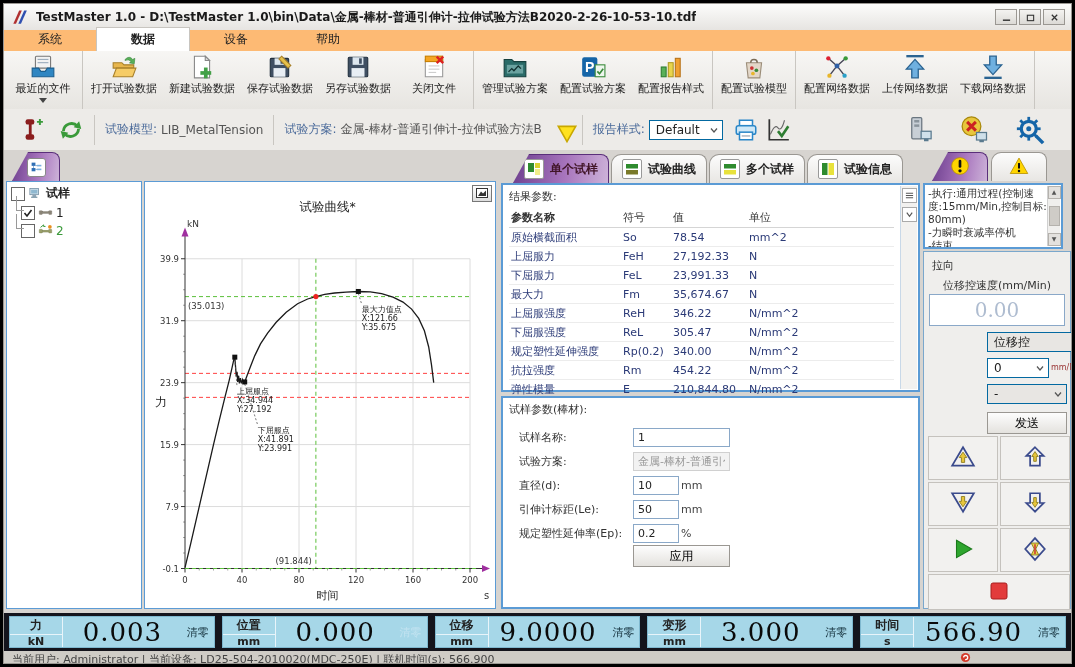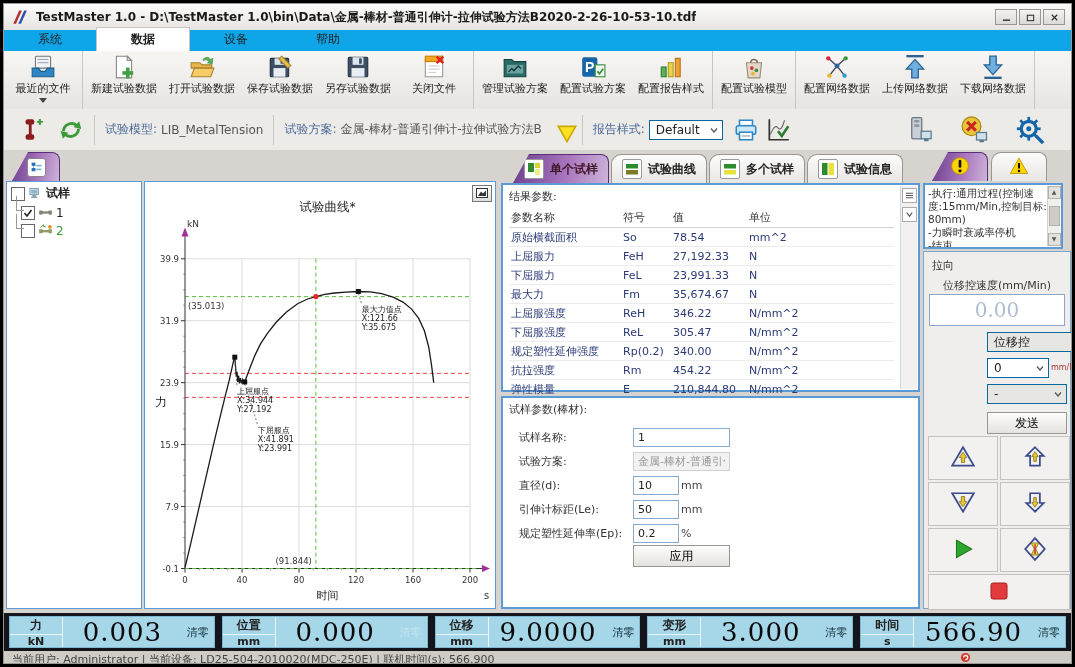--- a/index.html
+++ b/index.html
@@ -9,21 +9,21 @@
 
   
   .titlebar{position:absolute;left:0;top:0;right:0;height:26px;background:linear-gradient(#fcfcfb,#e6e4e1);display:flex;align-items:center;padding:0 6px;box-sizing:border-box;}
   .titlebar .logo{width:20px;height:18px;margin-right:6px;}
   .titlebar .title{font-weight:bold;font-size:12px;color:#1a1a1a;white-space:nowrap;overflow:hidden;}
   .win-controls{margin-left:auto;display:flex;gap:2px;}
   .win-btn{width:20px;height:14px;background:linear-gradient(#f4f3f1,#dcdad6);border:1px solid #9a9792;display:flex;align-items:center;justify-content:center;}
   .win-btn svg{width:9px;height:9px;}
 
   
-  .menubar{position:absolute;left:0;top:26px;right:0;height:21px;background:#0ea5e9;border-bottom:5px solid #0369a1;display:flex;align-items:flex-end;}
+  .menubar{position:absolute;left:0;top:26px;right:0;height:21px;background:#fdba74;border-bottom:5px solid #0369a1;display:flex;align-items:flex-end;}
   .menu-tab{width:92px;text-align:center;padding:3px 0 3px 0;font-size:12px;color:#222;cursor:default;}
   .menu-tab.active{background:#fff;border:1px solid #c8c5c0;border-bottom:none;font-weight:bold;}
 
   
   .toolbar{position:absolute;left:0;top:47px;right:0;height:58px;background:linear-gradient(#f7f6f4,#e7e5e1);border-bottom:1px solid #cfccc7;display:flex;align-items:stretch;}
   .tb-group{display:flex;border-right:1px solid #c9c6c1;padding:0 2px;}
   .tb-btn{min-width:62px;padding:3px 6px 2px 6px;display:flex;flex-direction:column;align-items:center;justify-content:flex-start;gap:1px;cursor:default;}
   .tb-btn .icon{width:26px;height:26px;}
   .tb-btn .icon svg{width:26px;height:26px;}
   .tb-btn .lbl{font-size:11px;color:#222;white-space:nowrap;}
@@ -74,21 +74,21 @@
   .midtab .ticon{width:18px;height:18px;background:#fff;border:1px solid #999;border-radius:2px;display:flex;align-items:center;justify-content:center;}
   .midtab .ticon svg{width:14px;height:14px;}
   .results-panel{left:497px;top:33px;width:419px;height:209px;border-width:2px;}
   .p-title{font-size:11px;color:#333;padding:4px 6px 2px 6px;}
   .res-side{position:absolute;right:1px;top:1px;bottom:1px;width:17px;border-left:1px solid #c8d8e8;background:#f2f1ef;display:flex;flex-direction:column;align-items:center;padding-top:2px;gap:4px;box-sizing:border-box;}
   .res-side .sbtn{width:13px;height:13px;border:1px solid #aaa;background:#fff;display:flex;align-items:center;justify-content:center;}
   .res-side svg{width:9px;height:9px;}
   table.res{border-collapse:collapse;margin:2px 22px 0 6px;width:calc(100% - 30px);font-size:11px;table-layout:fixed;}
   table.res th{text-align:left;font-weight:normal;color:#333;border-bottom:1px solid #d5d5d5;padding:2px 2px;}
   table.res td{color:#2b3a77;padding:1.5px 2px;border-bottom:1px solid #ececec;white-space:nowrap;overflow:hidden;}
-  table.res th:nth-child(1){width:108px;}table.res th:nth-child(2){width:46px;}table.res th:nth-child(3){width:72px;}table.res th:nth-child(4){width:66px;}
+  table.res th:nth-child(1){width:108px;font-weight:bold;}table.res th:nth-child(2){width:46px;}table.res th:nth-child(3){width:72px;}table.res th:nth-child(4){width:66px;}
 
   .form-panel{left:497px;top:246px;width:419px;height:213px;border-width:2px;}
   .ff-row{display:flex;align-items:center;height:24px;position:relative;}
   .ff-label{width:112px;margin-left:16px;font-size:11px;color:#333;}
   .ff-input{position:absolute;left:130px;height:19px;border:1px solid #8aa8c8;background:#fff;font-size:11px;padding:0 4px;box-sizing:border-box;font-family:inherit;color:#222;}
   .ff-input.ro{border:1px solid #d0d0d0;background:#f2f2f2;color:#999;}
   .ff-unit{position:absolute;left:178px;font-size:11px;color:#444;}
   .apply-btn{position:absolute;left:130px;width:97px;height:22px;background:linear-gradient(#fdfdfd,#e4e2de);border:1px solid #9a9792;font-size:12px;font-family:inherit;}
 
   
@@ -174,34 +174,34 @@
                 <line x1="7" y1="8" x2="17" y2="8" stroke="#9ab"></line>
                 <path d="M2 13 h6 l2 3 h4 l2 -3 h6 v8 h-20 Z" fill="#2f86c2" stroke="#1b5e8e"></path>
               </svg></span>
             <span class="lbl">最近的文件</span>
             <span class="dd"></span>
           </div>
         </div>
         <div class="tb-group">
           <div class="tb-btn">
             <span class="icon"><svg viewBox="0 0 24 24">
+                <path d="M2 8 h8 l2 2 h9 v3 h-19 Z" fill="#e8b64c" stroke="#a8802a"></path>
+                <path d="M2 21 l3 -8 h18 l-3 8 Z" fill="#f6cc66" stroke="#a8802a"></path>
+                <path d="M13 5 q4 -4 7 0 l2 -1 -0.5 5 -4.5 -0.8 1.6 -1.4 q-2.6 -2.4 -5.7 -0.8 Z" fill="#58b058" stroke="#2e7d32" stroke-width="0.5"></path>
+              </svg></span>
+            <span class="lbl">打开试验数据</span>
+          </div>
+          <div class="tb-btn">
+            <span class="icon"><svg viewBox="0 0 24 24">
                 <path d="M5 2 h10 l4 4 v16 h-14 Z" fill="#fff" stroke="#888"></path>
                 <path d="M15 2 l4 4 h-4 Z" fill="#ddd" stroke="#888"></path>
                 <rect x="13.8" y="12.5" width="3.4" height="10" fill="#43a047"></rect>
                 <rect x="10.5" y="15.8" width="10" height="3.4" fill="#43a047"></rect>
               </svg></span>
             <span class="lbl">新建试验数据</span>
-          </div>
-          <div class="tb-btn">
-            <span class="icon"><svg viewBox="0 0 24 24">
-                <path d="M2 8 h8 l2 2 h9 v3 h-19 Z" fill="#e8b64c" stroke="#a8802a"></path>
-                <path d="M2 21 l3 -8 h18 l-3 8 Z" fill="#f6cc66" stroke="#a8802a"></path>
-                <path d="M13 5 q4 -4 7 0 l2 -1 -0.5 5 -4.5 -0.8 1.6 -1.4 q-2.6 -2.4 -5.7 -0.8 Z" fill="#58b058" stroke="#2e7d32" stroke-width="0.5"></path>
-              </svg></span>
-            <span class="lbl">打开试验数据</span>
           </div>
           <div class="tb-btn">
             <span class="icon"><svg viewBox="0 0 24 24">
                 <rect x="3" y="4" width="17" height="17" rx="1" fill="#3f4f63" stroke="#22303f"></rect>
                 <rect x="7" y="4" width="9" height="6" fill="#dce6ee"></rect>
                 <rect x="12.5" y="5" width="2.5" height="4" fill="#3f4f63"></rect>
                 <rect x="6" y="13" width="11" height="8" fill="#e8eef4"></rect>
                 <polygon points="13.5,2 22,10.5 19.4,13 11,4.6" fill="#e5c04a" stroke="#a8802a"></polygon>
               </svg></span>
             <span class="lbl">保存试验数据</span>

